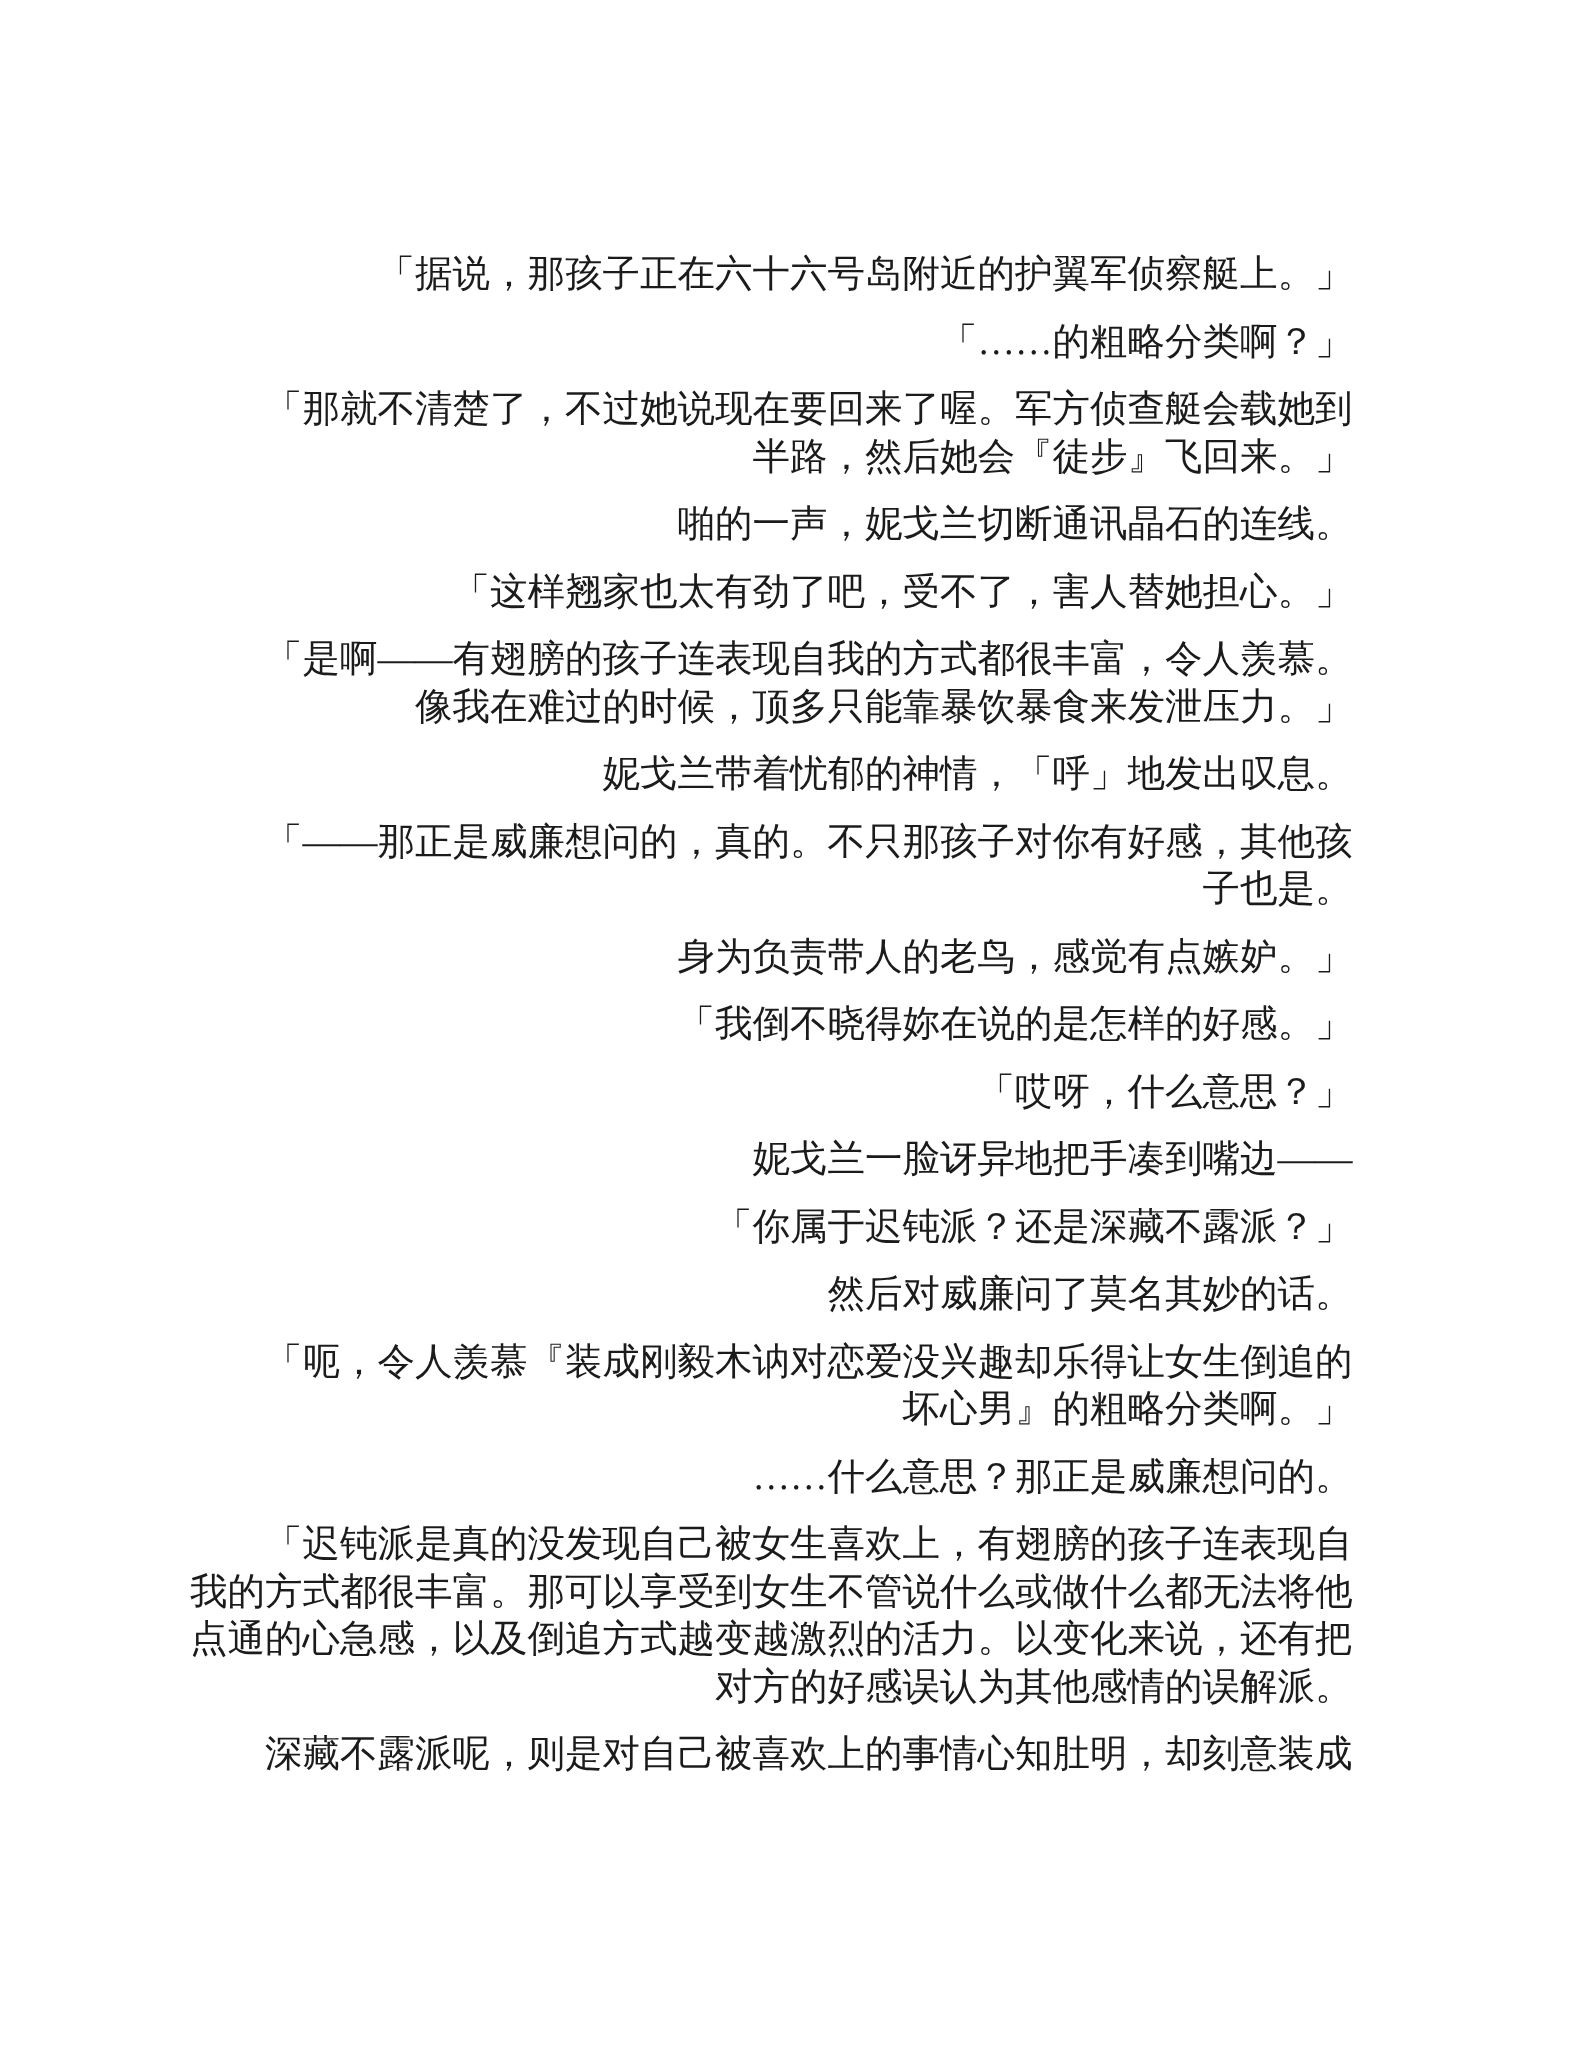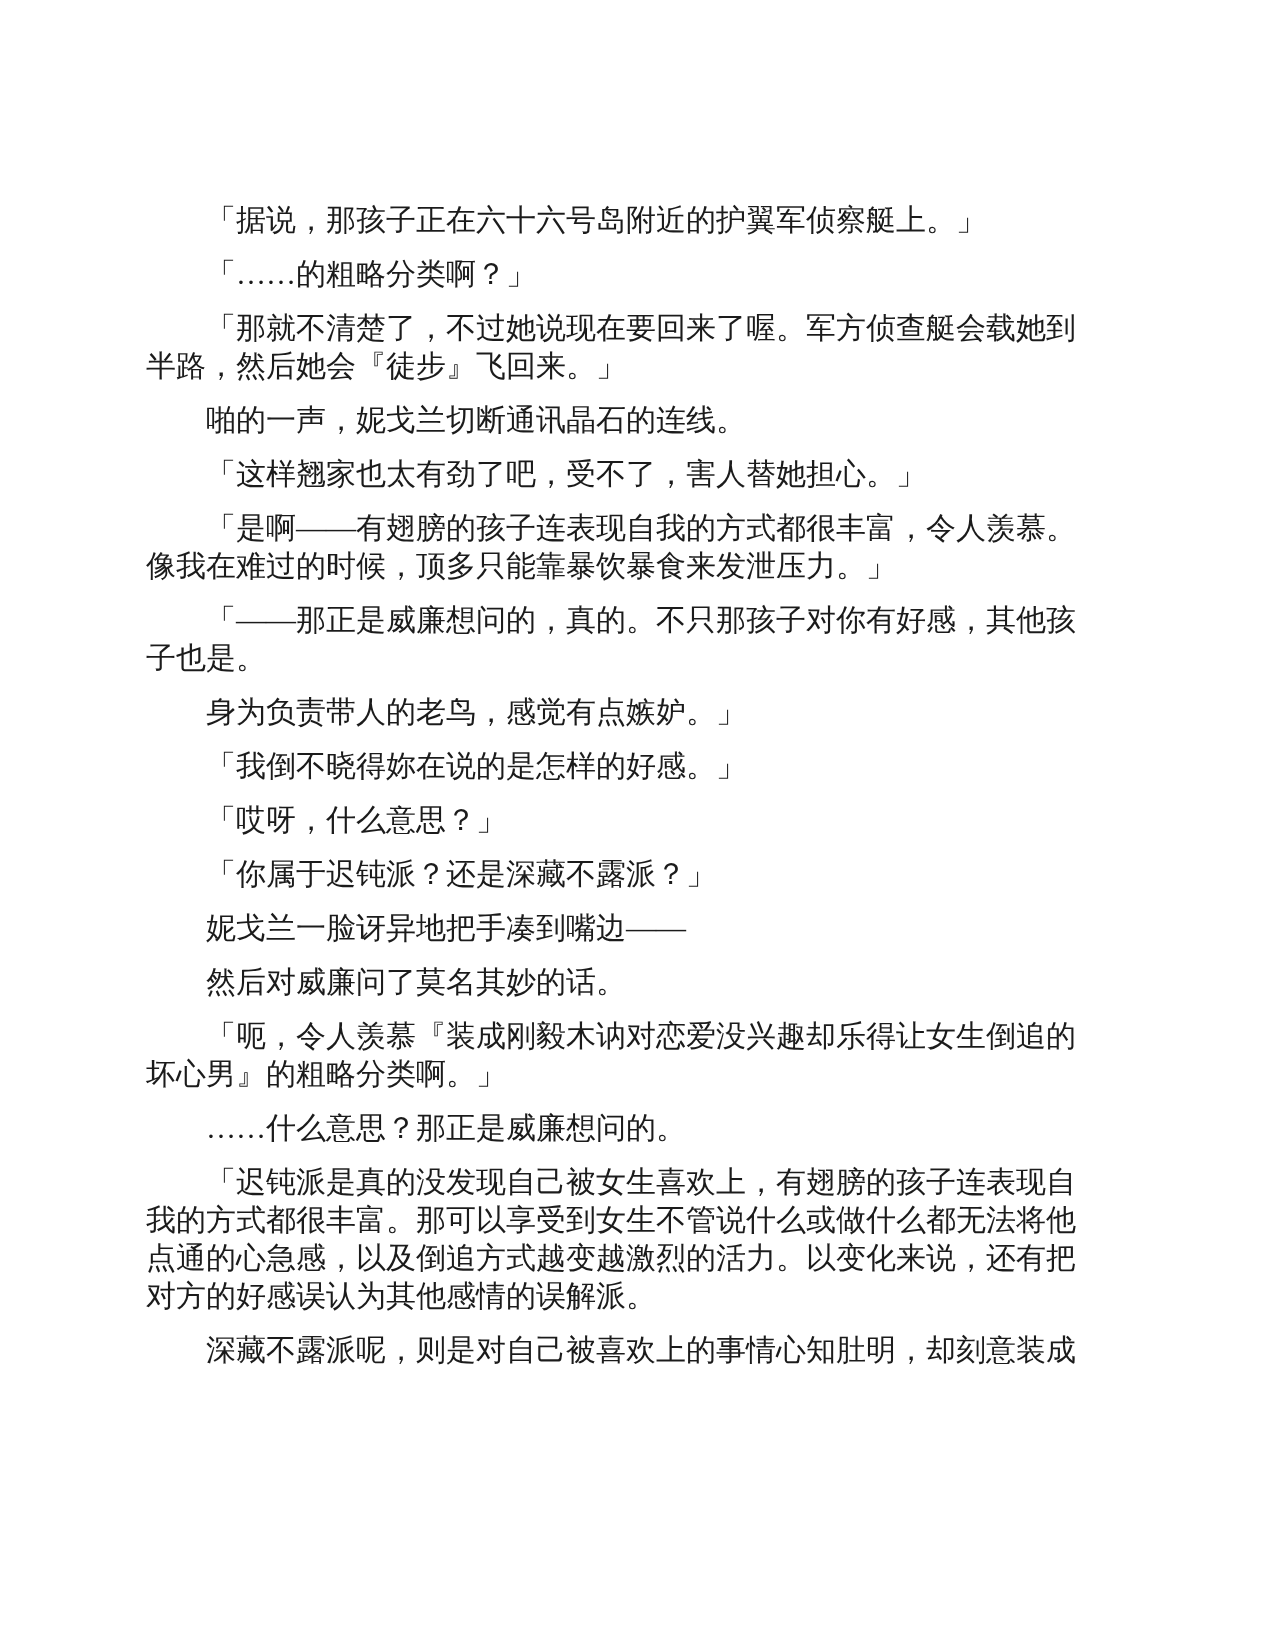--- a/index.html
+++ b/index.html
@@ -16,21 +16,21 @@
   }
   .text-block {
     position: absolute;
     left: 146px;
     top: 201px;
     width: 936px;
     font-family: "Liberation Serif", "DejaVu Serif", serif;
     font-size: 30px;
     line-height: 38px;
     color: #1b1b1b;
-    text-align: left;
+    text-align: right;
     letter-spacing: 0;
   }
   .text-block p {
     margin: 0 0 16px 0;
     padding: 0;
     text-indent: 2em;
   }
   .text-block p:last-child {
     margin-bottom: 0;
   }
@@ -39,25 +39,26 @@
 <body>
 
 <div class="page">
   <div class="text-block">
     <p>「据说，那孩子正在六十六号岛附近的护翼军侦察艇上。」</p>
     <p>「……的粗略分类啊？」</p>
     <p>「那就不清楚了，不过她说现在要回来了喔。军方侦查艇会载她到半路，然后她会『徒步』飞回来。」</p>
     <p>啪的一声，妮戈兰切断通讯晶石的连线。</p>
     <p>「这样翘家也太有劲了吧，受不了，害人替她担心。」</p>
     <p>「是啊——有翅膀的孩子连表现自我的方式都很丰富，令人羡慕。像我在难过的时候，顶多只能靠暴饮暴食来发泄压力。」</p>
+    <p>妮戈兰带着忧郁的神情，「呼」地发出叹息。</p>
     <p>「——那正是威廉想问的，真的。不只那孩子对你有好感，其他孩子也是。</p>
     <p>身为负责带人的老鸟，感觉有点嫉妒。」</p>
     <p>「我倒不晓得妳在说的是怎样的好感。」</p>
     <p>「哎呀，什么意思？」</p>
+    <p>妮戈兰一脸讶异地把手凑到嘴边——</p>
     <p>「你属于迟钝派？还是深藏不露派？」</p>
-    <p>妮戈兰一脸讶异地把手凑到嘴边——</p>
     <p>然后对威廉问了莫名其妙的话。</p>
     <p>「呃，令人羡慕『装成刚毅木讷对恋爱没兴趣却乐得让女生倒追的坏心男』的粗略分类啊。」</p>
     <p>……什么意思？那正是威廉想问的。</p>
     <p>「迟钝派是真的没发现自己被女生喜欢上，有翅膀的孩子连表现自我的方式都很丰富。那可以享受到女生不管说什么或做什么都无法将他点通的心急感，以及倒追方式越变越激烈的活力。以变化来说，还有把对方的好感误认为其他感情的误解派。</p>
     <p>深藏不露派呢，则是对自己被喜欢上的事情心知肚明，却刻意装成</p>
   </div>
 </div>
 
 </body></html>

